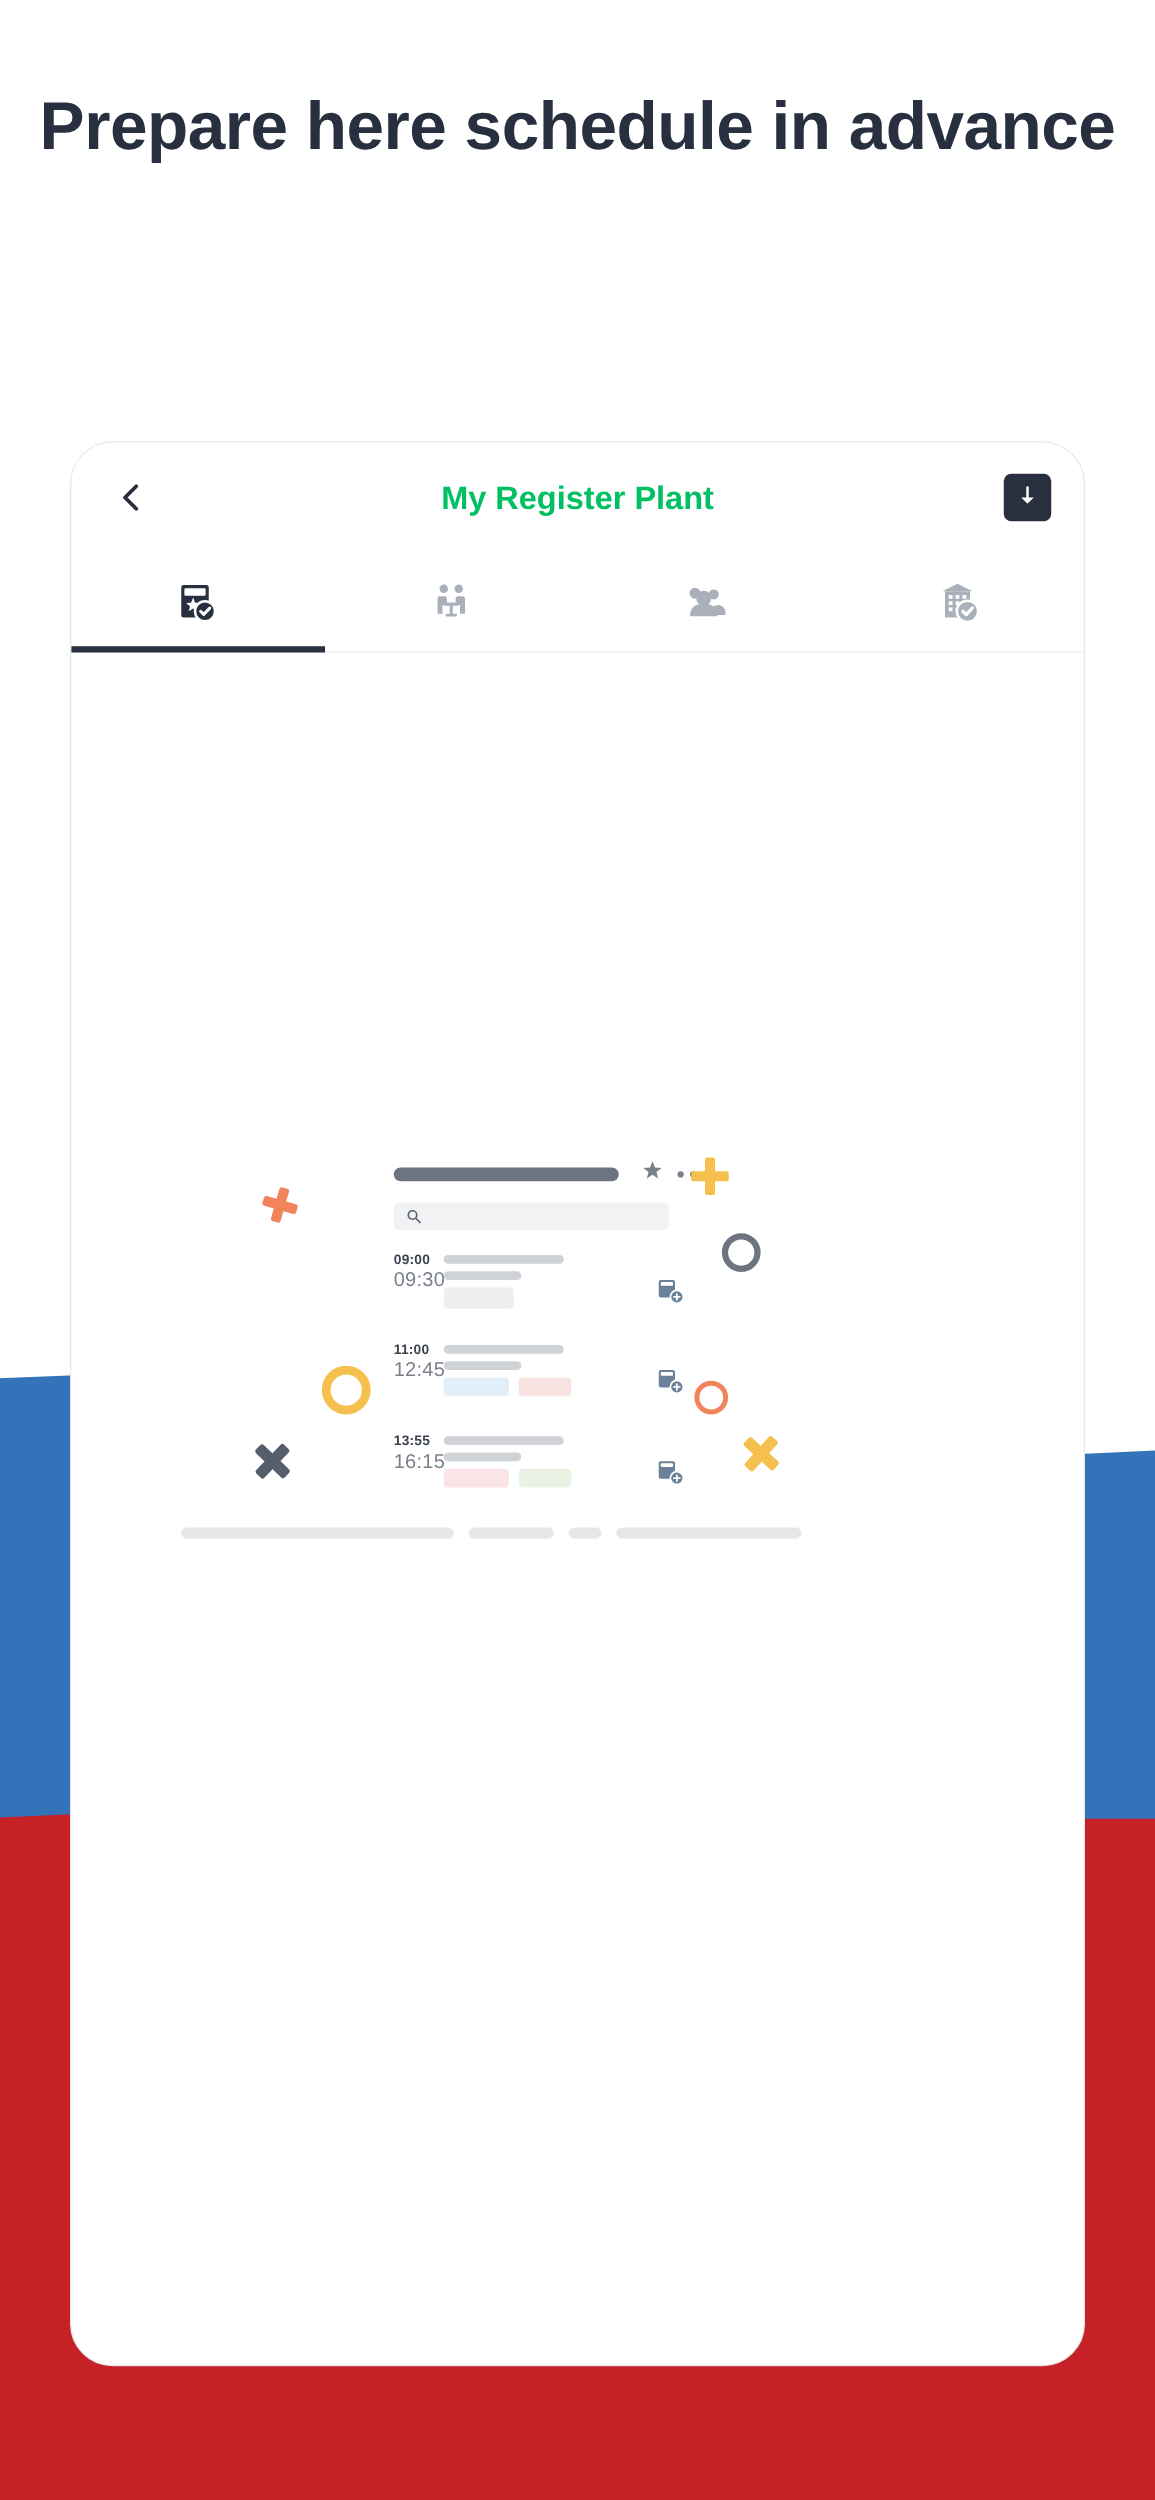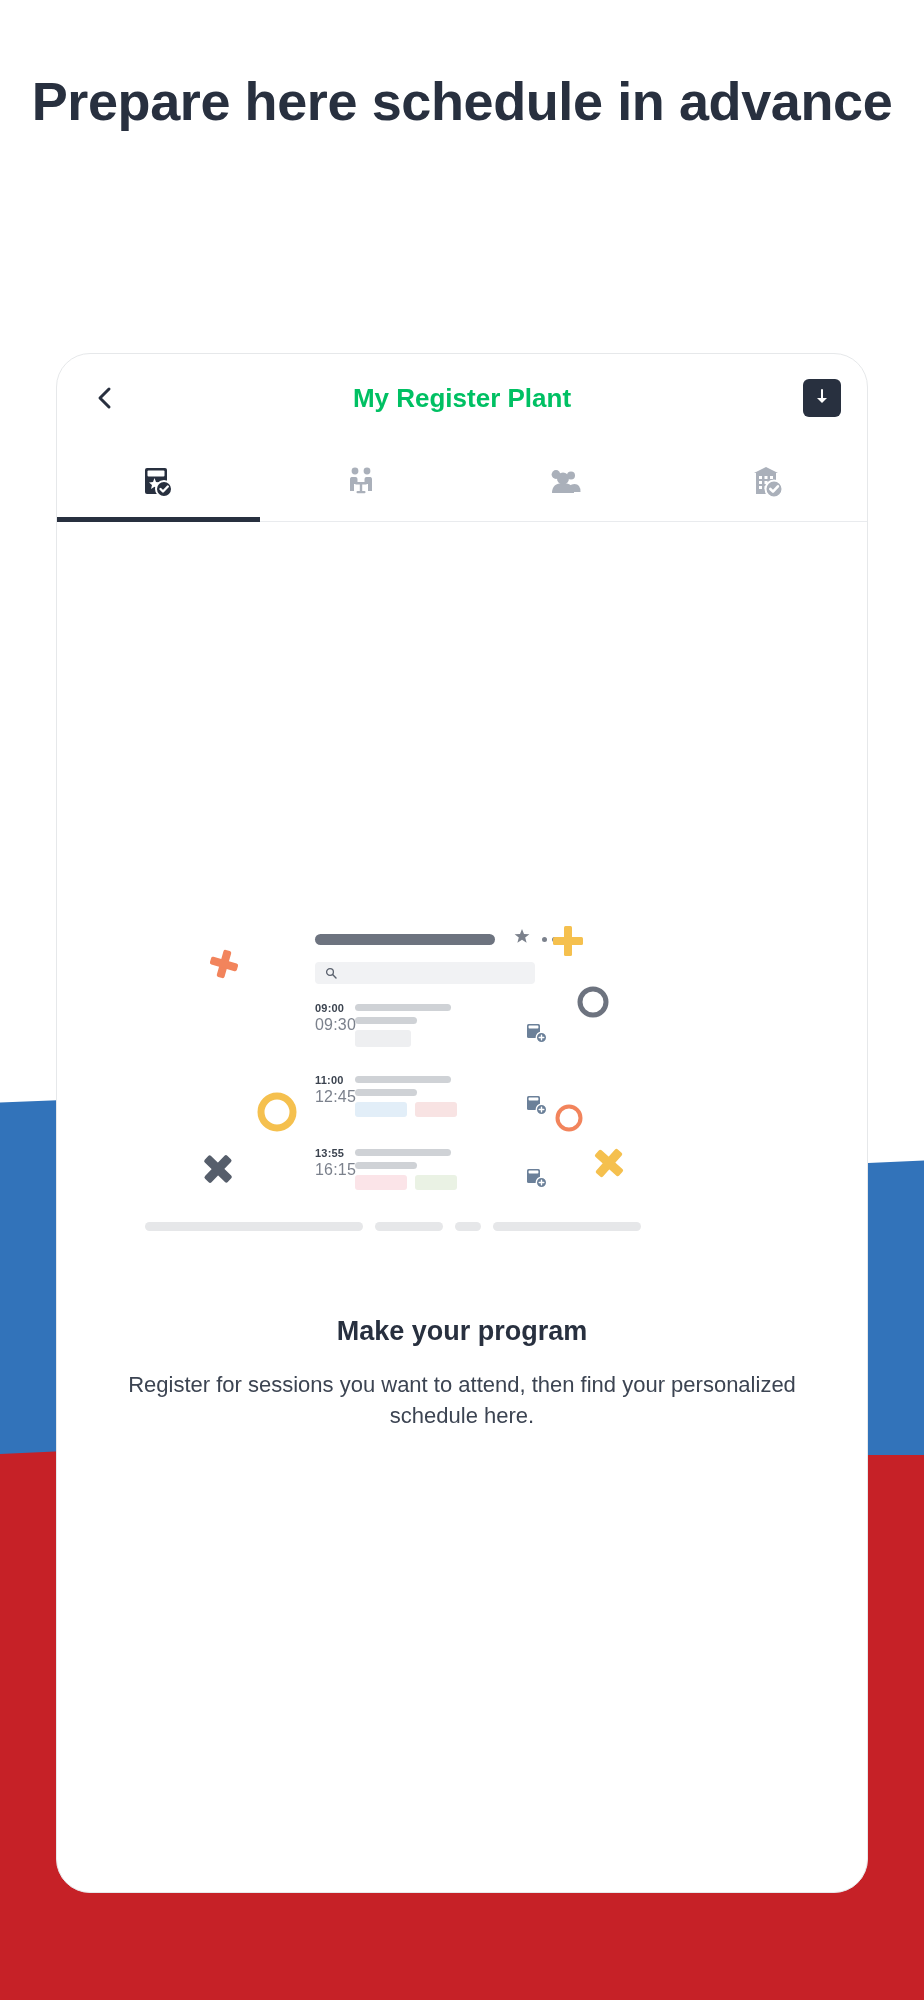--- a/index.html
+++ b/index.html
@@ -334,19 +334,15 @@
 
       <svg class="deco" style="left:533px; top:622px;" width="38" height="38" viewBox="0 0 38 38" aria-hidden="true">
         <g transform="rotate(42 19 19)">
           <rect x="14.5" y="3" width="9" height="32" rx="2" fill="#f5c04e"></rect>
           <rect x="3" y="14.5" width="32" height="9" rx="2" fill="#f5c04e"></rect>
         </g>
       </svg>
 
     </div>
 
-    <div class="caption">
-      <div class="cap-title">Make your program</div>
-      <div class="cap-body">Register for sessions you want to attend, then find your personalized schedule here.</div>
-    </div>
 
   </div>
 </div>
 
 </body></html>

